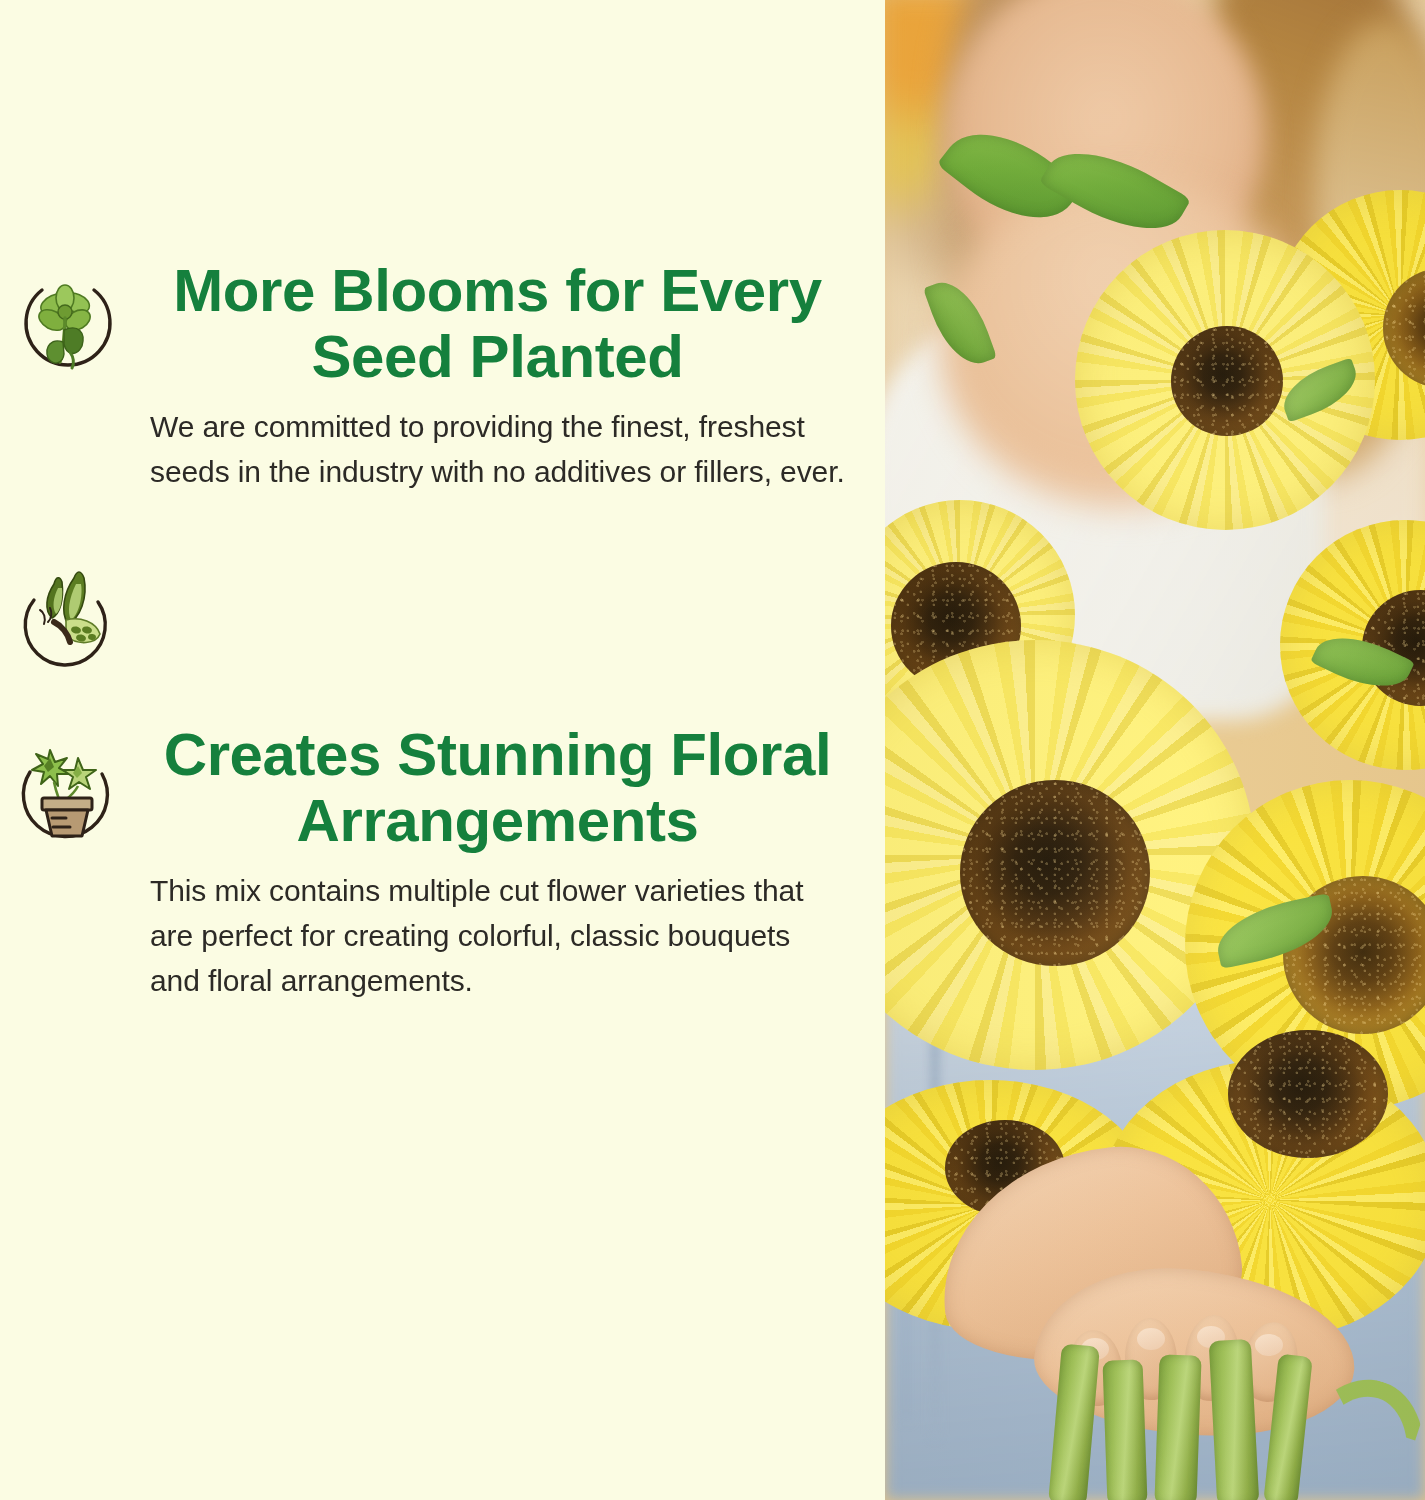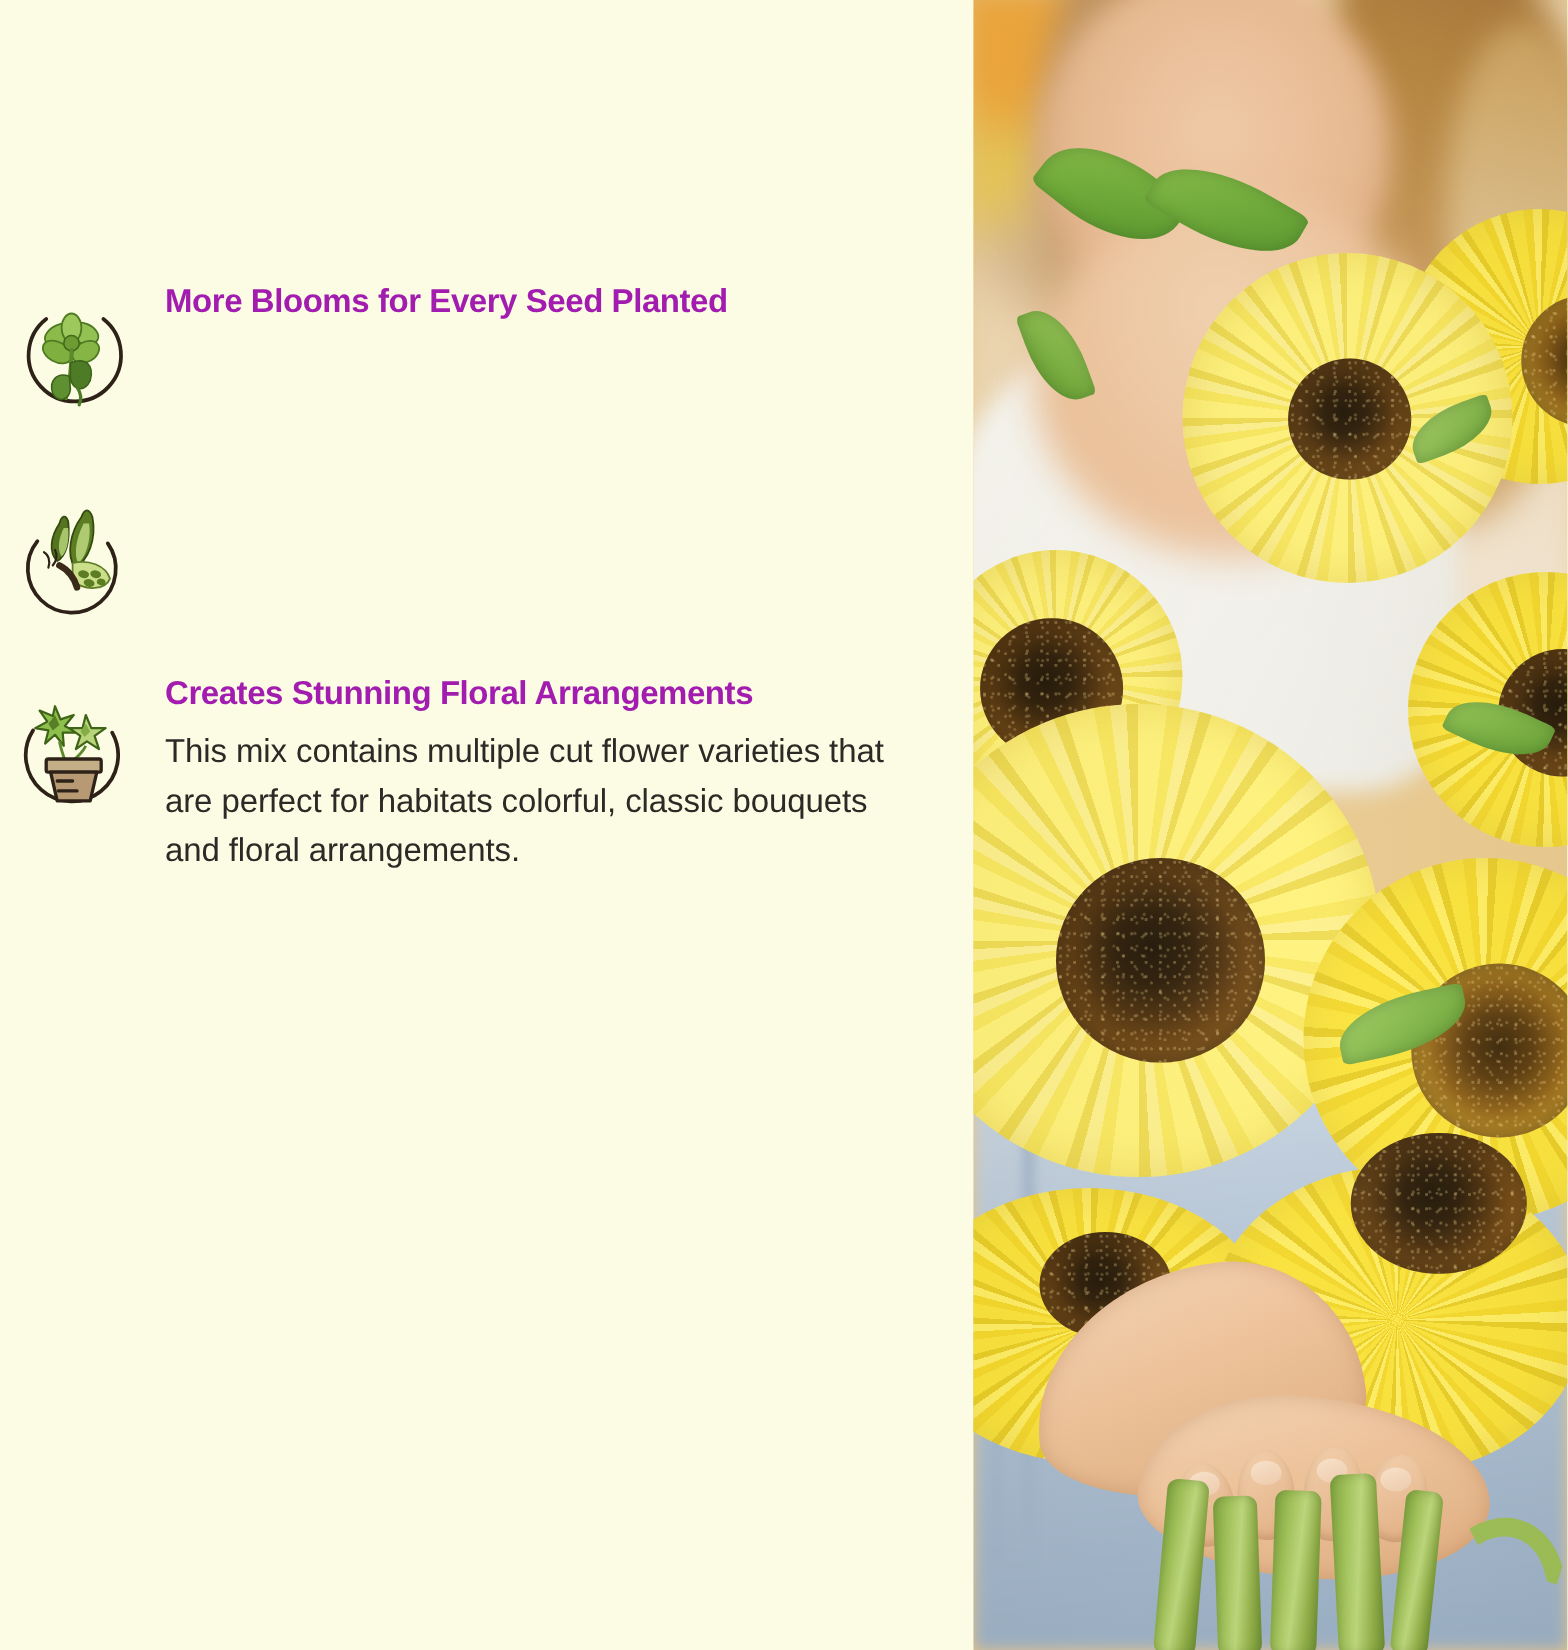--- a/index.html
+++ b/index.html
@@ -39,27 +39,28 @@
     margin-top:10px;
   }
   .feature-icon svg{ display:block; width:120px; height:118px; }
 
   .feature-text{
     flex:1 1 auto;
     padding-right:40px;
     margin-left:22px;
   }
   .feature-title{
-    font-size:30px;
+    font-size:60px;
     line-height:1.10;
     font-weight:bold;
-    color:#a21caf;
+    color:#15803d;
     letter-spacing:-0.4px;
     margin-bottom:14px;
     max-width:700px;
+    text-align:center;
   }
   .feature-title.wide{ max-width:730px; }
   .feature-body{
     font-size:30px;
     line-height:1.50;
     color:#2C2A26;
     letter-spacing:-0.1px;
     max-width:710px;
   }
   .feature-body.wide{ max-width:730px; }
@@ -316,20 +317,21 @@
             <circle cx="57" cy="44" r="7" fill="#6E9B32" stroke="#44691C" stroke-width="1.4"></circle>
           </g>
           <path d="M57 50 C57 66 55 80 52 94" fill="none" stroke="#5C8A2B" stroke-width="3.4" stroke-linecap="round"></path>
           <path d="M56 62 C70 56 78 64 74 78 C68 90 58 86 56 76 Z" fill="#4E7C26" stroke="#3C6219" stroke-width="1.4"></path>
           <path d="M55 74 C44 70 36 78 40 90 C46 99 55 95 56 86 Z" fill="#5E8F30" stroke="#3C6219" stroke-width="1.4"></path>
           <path d="M62 84 C66 90 66 96 64 100" fill="none" stroke="#4E7C26" stroke-width="3" stroke-linecap="round"></path>
         </svg>
       </div>
       <div class="feature-text">
         <div class="feature-title">More Blooms for Every Seed Planted</div>
+        <div class="feature-body">We are committed to providing the finest, freshest seeds in the industry with no additives or fillers, ever.</div>
       </div>
     </div>
 
     <div class="feature fb-2">
       <div class="feature-icon">
         <svg viewBox="0 0 120 118" xmlns="http://www.w3.org/2000/svg">
           <path d="M26 44 A40 40 0 1 0 90 46" fill="none" stroke="#2E2218" stroke-width="3.4" stroke-linecap="round"></path>
           <g>
             <path d="M46 28 C38 40 36 54 44 62 C52 58 56 44 54 26 C52 20 48 20 46 28 Z" fill="#54741F" stroke="#34490F" stroke-width="1.6"></path>
             <path d="M50 32 C45 42 44 52 48 58 C53 54 55 42 54 32 Z" fill="#A6C46A"></path>
@@ -363,21 +365,21 @@
           <path d="M46 50 C48 60 50 64 52 70" fill="none" stroke="#5D8A2C" stroke-width="2.6"></path>
           <path d="M70 54 C66 62 60 66 55 70" fill="none" stroke="#5D8A2C" stroke-width="2.6"></path>
           <rect x="34" y="66" width="50" height="12" rx="2" fill="#C4AE87" stroke="#2E2218" stroke-width="3"></rect>
           <path d="M38 78 L80 78 L74 104 L44 104 Z" fill="#B79A73" stroke="#2E2218" stroke-width="3" stroke-linejoin="round"></path>
           <path d="M44 86 L58 86" stroke="#2E2218" stroke-width="3" stroke-linecap="round"></path>
           <path d="M45 95 L62 95" stroke="#2E2218" stroke-width="3" stroke-linecap="round"></path>
         </svg>
       </div>
       <div class="feature-text">
         <div class="feature-title wide">Creates Stunning Floral Arrangements</div>
-        <div class="feature-body wide">This mix contains multiple cut flower varieties that are perfect for habitats colorful, classic bouquets and floral arrangements.</div>
+        <div class="feature-body wide">This mix contains multiple cut flower varieties that are perfect for creating colorful, classic bouquets and floral arrangements.</div>
       </div>
     </div>
 
   </div>
 
   <div class="photo">
     <div class="layer bg-field"></div>
     <div class="layer hair-left"></div>
     <div class="layer hair-right"></div>
     <div class="layer hair-right2"></div>

